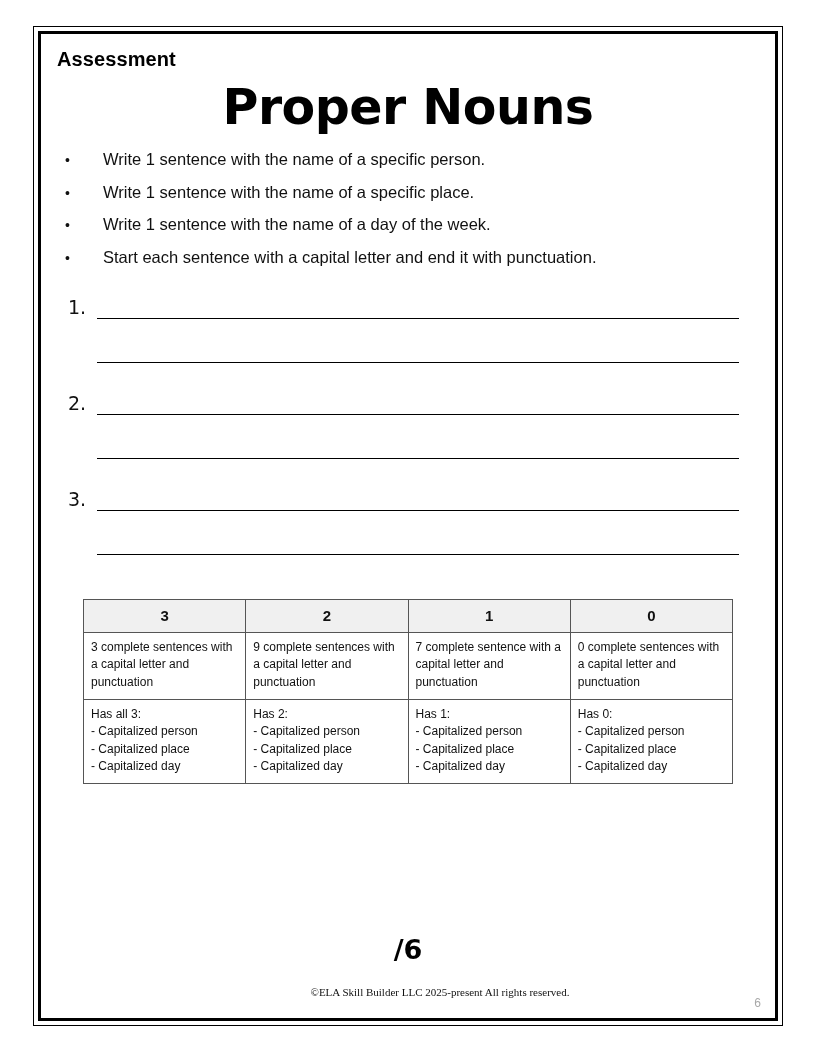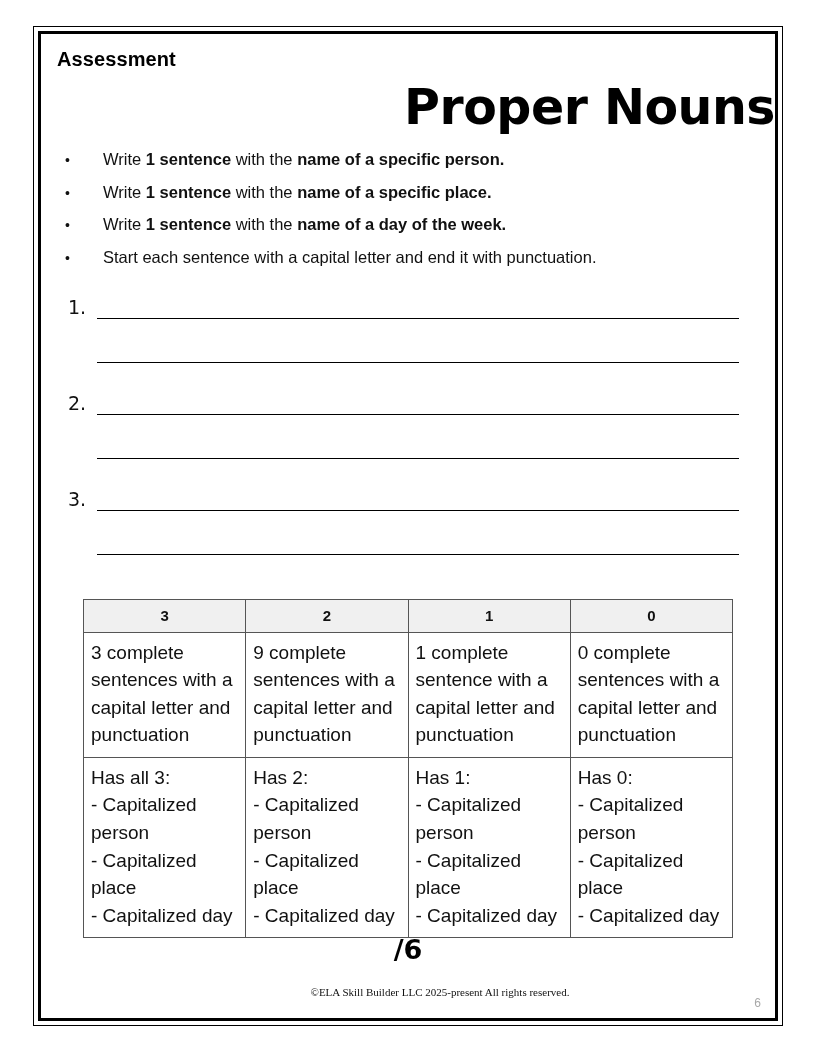--- a/index.html
+++ b/index.html
@@ -56,21 +56,21 @@
     color: #000;
     text-align: right;
   }
 
   
   .worksheet-title {
     position: absolute;
     left: 0;
     top: 45px;
     width: 734px;
-    text-align: right;
+    text-align: center;
     font-size: 49px;
     font-weight: bold;
     letter-spacing: -0.5px;
     color: #000;
     font-family: "DejaVu Sans", sans-serif;
   }
 
   
   .instructions {
     position: absolute;
@@ -90,21 +90,21 @@
     width: 38px;
     flex: 0 0 38px;
     text-align: left;
     font-size: 14px;
     color: #111;
   }
   .bullet-text {
     flex: 1 1 auto;
   }
   .bullet-text b {
-    font-weight: bold;
+    font-weight: normal;
   }
 
   
   .answer-area {
     position: absolute;
     left: 0;
     top: 262px;
     width: 734px;
   }
   .answer-block {
@@ -136,21 +136,21 @@
     top: 565px;
     width: 650px;
     border-collapse: collapse;
     table-layout: fixed;
   }
   .rubric-table th,
   .rubric-table td {
     border: 1px solid #555;
     vertical-align: top;
     padding: 6px 7px 8px 7px;
-    font-size: 19px;
+    font-size: 12px;
     line-height: 1.45;
     color: #111;
     width: 25%;
     box-sizing: border-box;
   }
   .rubric-table th {
     background: #f0f0f0;
     text-align: center;
     font-weight: bold;
     font-size: 15px;
@@ -253,21 +253,21 @@
     </thead>
     <tbody id="rubric-body">
         <tr>
           <td>
             <span class="rubric-cell-line">3 complete sentences with a capital letter and punctuation</span>
           </td>
           <td>
             <span class="rubric-cell-line">9 complete sentences with a capital letter and punctuation</span>
           </td>
           <td>
-            <span class="rubric-cell-line">1 complete sentence with a capital letter and punctuation</span>
+            <span class="rubric-cell-line">7 complete sentence with a capital letter and punctuation</span>
           </td>
           <td>
             <span class="rubric-cell-line">0 complete sentences with a capital letter and punctuation</span>
           </td>
         </tr>
         <tr>
           <td>
             <span class="rubric-cell-line">Has all 3:
 - Capitalized person
 - Capitalized place

